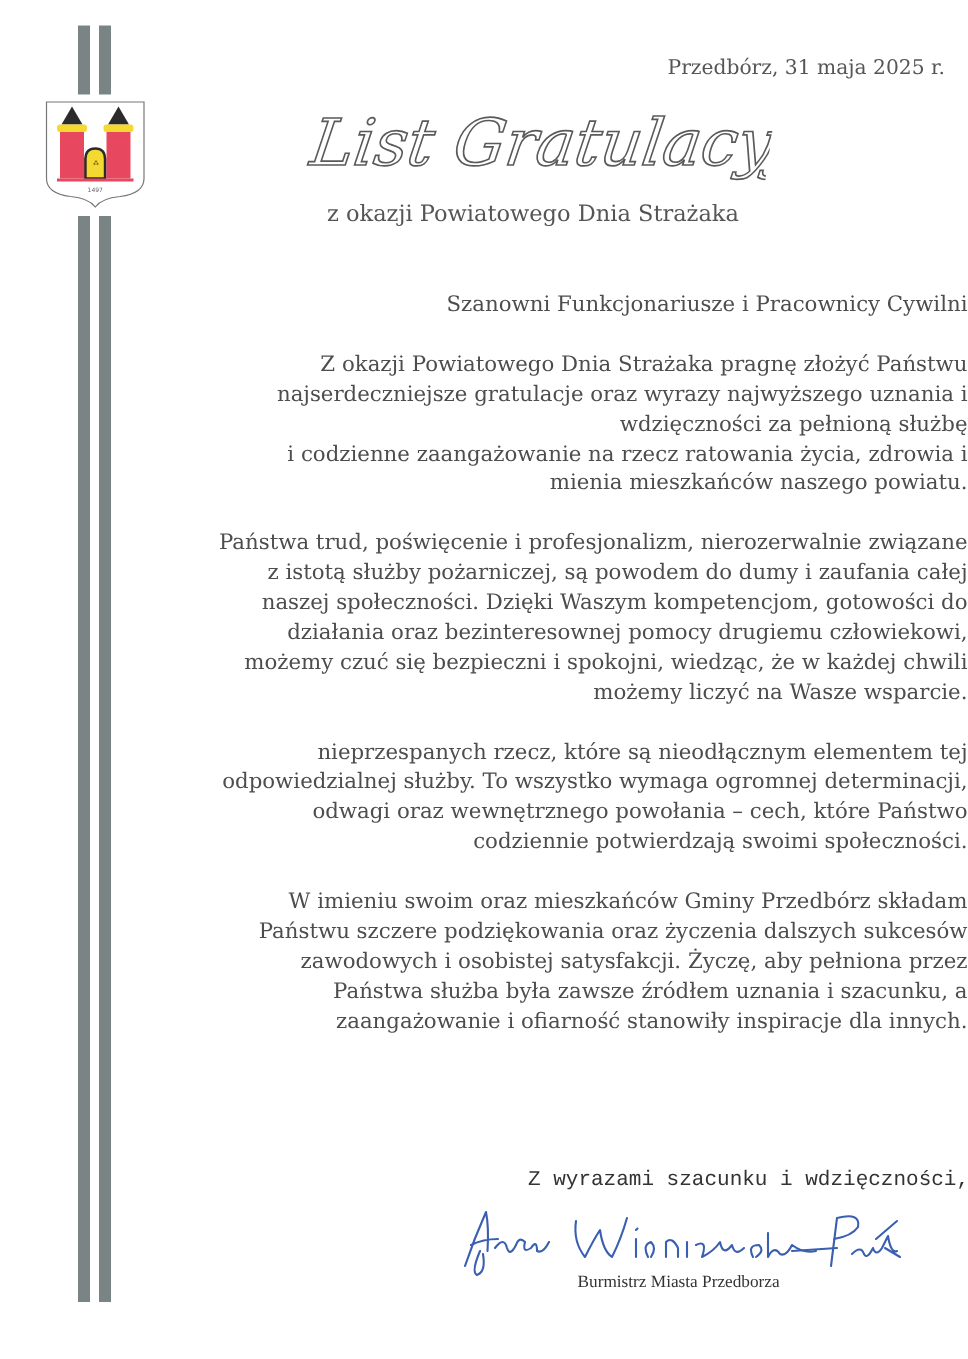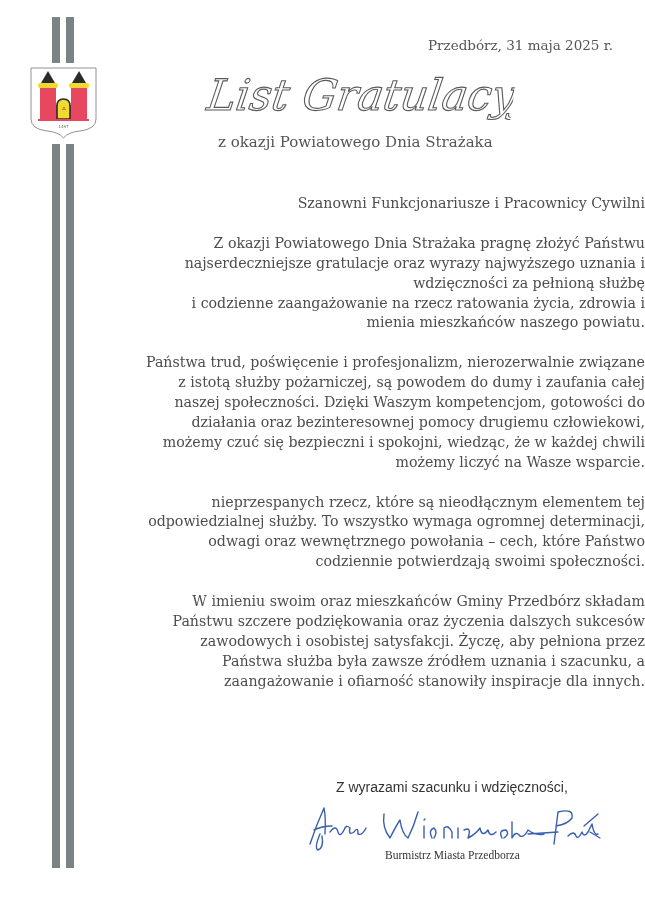--- a/index.html
+++ b/index.html
@@ -12,21 +12,21 @@
       position: absolute; width: 8px; background: #7b8484;
     }
     .bar.l1 { left: 52px; top: 17px; height: 46px; }
     .bar.r1 { left: 66px; top: 17px; height: 46px; }
     .bar.l2 { left: 52px; top: 144px; height: 724px; }
     .bar.r2 { left: 66px; top: 144px; height: 724px; }
 
     .crest { position: absolute; left: 30px; top: 67px; width: 67px; height: 72px; }
 
     .date {
-      position: absolute; left: 428px; top: 37px;
+      position: absolute; left: 445px; top: 37px;
       font-size: 13.5px; color: #555;
       white-space: nowrap;
     }
     .title {
       position: absolute; left: 200px; top: 66px; width: 310px;
       font-family: "DejaVu Serif", serif; font-style: italic;
       font-size: 44px; letter-spacing: 0px; color: #5a5a5a;
       white-space: nowrap; transform: skewX(-8deg); transform-origin: left bottom;
     }
     .title svg { display:block; }
@@ -34,22 +34,22 @@
       position: absolute; left: 198px; top: 133px;
       font-size: 15px; color: #555; white-space: nowrap; margin-left: 20px;
     }
     .body {
       position: absolute; left: 95px; top: 194px; width: 550px;
       text-align: right; font-size: 14.2px; line-height: 19.9px; color: #4d4d4d;
     }
     .body .line { display: block; white-space: nowrap; }
     .body .para { margin-bottom: 19.9px; }
     .closing {
-      position: absolute; left: 336px; top: 779px;
-      font-family: Liberation Sans, sans-serif; font-size: 14px; color: #333;
+      position: absolute; left: 352px; top: 779px;
+      font-family: Liberation Mono, monospace; font-size: 14px; color: #333;
       white-space: nowrap;
     }
     .signature { position: absolute; left: 306px; top: 804px; width: 296px; height: 48px; }
     .role {
       position: absolute; left: 385px; top: 849px;
       font-family: "Liberation Serif", serif; font-size: 11.5px; color: #333;
       white-space: nowrap;
       text-align: right;
     }
   </style>

